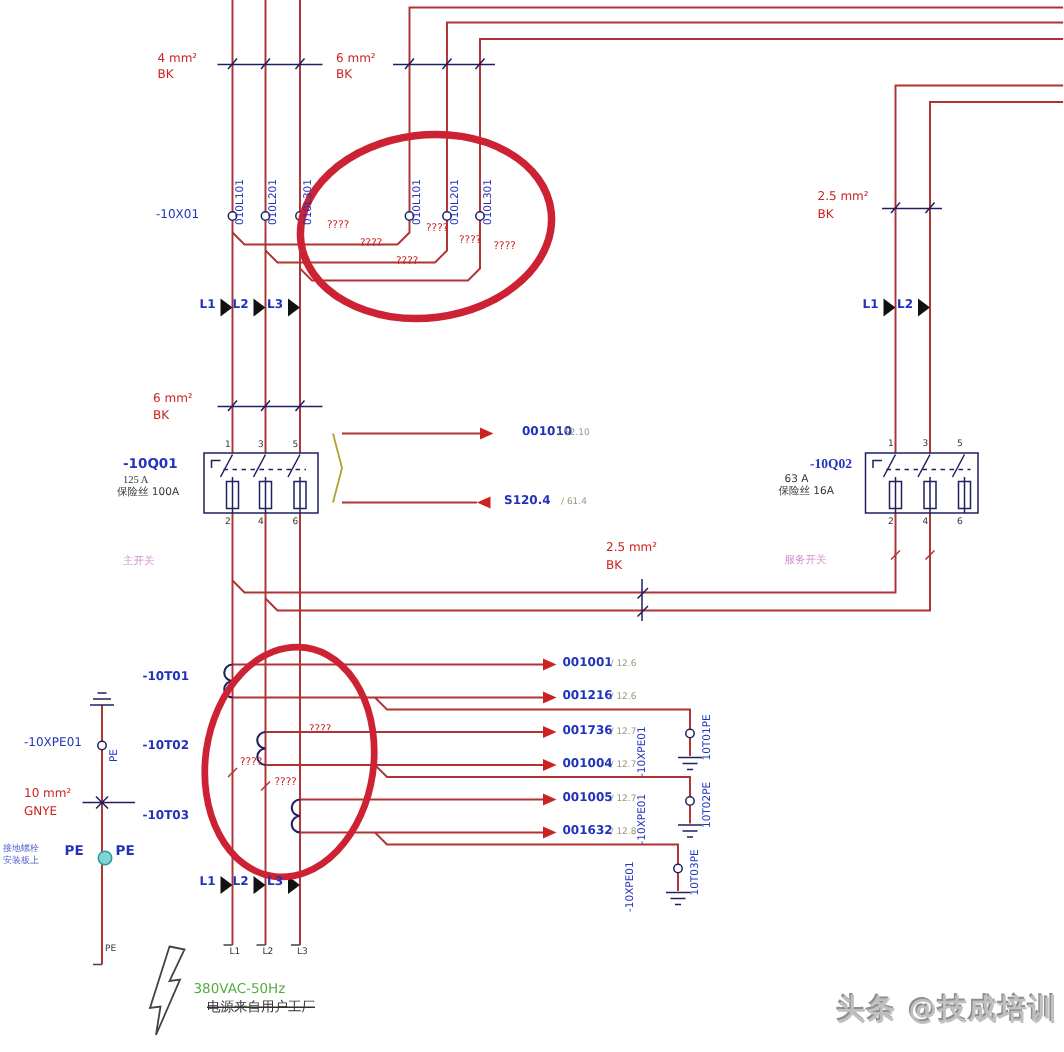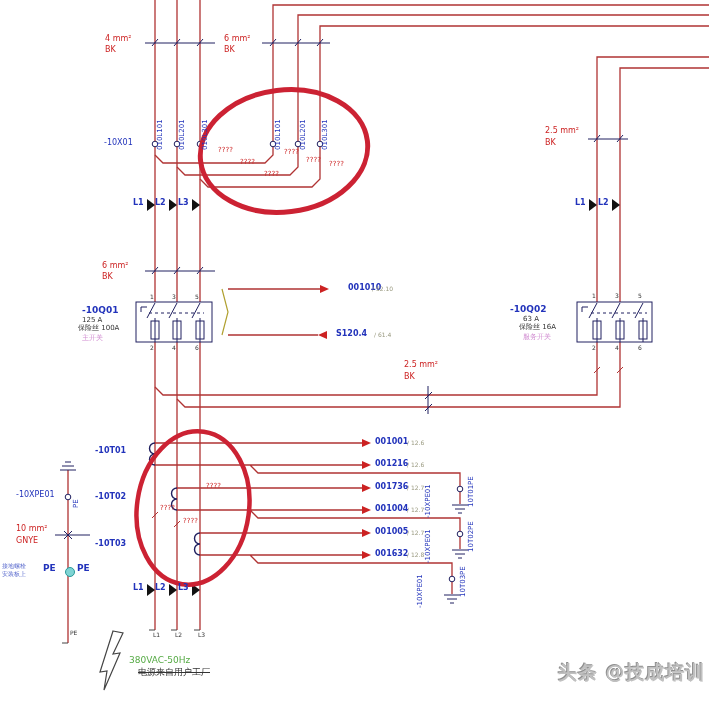--- a/index.html
+++ b/index.html
@@ -3,21 +3,21 @@
 <meta charset="utf-8">
 <style>
   html,body{margin:0;padding:0;background:#fff;}
   .sheet{position:relative;width:709px;height:701px;background:#fff;overflow:hidden;
          font-family:"DejaVu Sans","Liberation Sans",sans-serif;}
   svg{position:absolute;left:0;top:0;}
   .lbl{position:absolute;font-size:7px;line-height:1.1;white-space:nowrap;color:#333;}
   .blue{color:#2233bb;}
   .bold{font-weight:bold;}
   .red{color:#cc2222;}
-  .pink{color:#d28fd2;}
+  .pink{color:#d28fd2;margin-top:36px;}
   .gray{color:#98987e;font-size:6px;}
   .green{color:#55aa44;font-size:9px;}
   .note{color:#5566cc;font-size:6px;}
   .f8{font-size:8px;}
   .f9{font-size:9px;}
   .f6{font-size:6px;}
   .ra{}
   .rot{transform:rotate(-90deg);transform-origin:0 0;}
   .strike{text-decoration:line-through;}
   .wm{position:absolute;left:558px;top:660px;font-size:19px;font-weight:bold;color:#c0c0c0;
@@ -165,31 +165,31 @@
 <div class="lbl blue bold f8 ra" style="left:133px;top:199px;width:12px;">L1</div>
 <div class="lbl blue bold f8 ra" style="left:155px;top:199px;width:12px;">L2</div>
 <div class="lbl blue bold f8 ra" style="left:178px;top:199px;width:12px;">L3</div>
 <div class="lbl blue bold f8 ra" style="left:575px;top:199px;width:12px;">L1</div>
 <div class="lbl blue bold f8 ra" style="left:598px;top:199px;width:12px;">L2</div>
 <div class="lbl blue bold f8 ra" style="left:133px;top:584px;width:12px;">L1</div>
 <div class="lbl blue bold f8 ra" style="left:155px;top:584px;width:12px;">L2</div>
 <div class="lbl blue bold f8 ra" style="left:178px;top:584px;width:12px;">L3</div>
 
 <div class="lbl blue bold f9 ra" style="left:82px;top:306px;width:50px;">-10Q01</div>
-<div class="lbl ra" style="left:82px;top:317px;width:50px;">125 A</div>
+<div class="lbl ra" style="left:82px;top:317px;width:50px;font-family:Liberation Serif, serif;">125 A</div>
 <div class="lbl ra" style="left:78px;top:325px;width:54px;">保险丝 100A</div>
 <div class="lbl pink ra" style="left:82px;top:335px;width:50px;">主开关</div>
 <div class="lbl f6" style="left:150px;top:294px;">1</div>
 <div class="lbl f6" style="left:172px;top:294px;">3</div>
 <div class="lbl f6" style="left:195px;top:294px;">5</div>
 <div class="lbl f6" style="left:150px;top:345px;">2</div>
 <div class="lbl f6" style="left:172px;top:345px;">4</div>
 <div class="lbl f6" style="left:195px;top:345px;">6</div>
 
-<div class="lbl blue bold f9 ra" style="left:510px;top:305px;width:50px;">-10Q02</div>
+<div class="lbl blue bold f9 ra" style="left:540px;top:305px;width:50px;font-family:Liberation Serif, serif;">-10Q02</div>
 <div class="lbl ra" style="left:523px;top:316px;width:50px;">63 A</div>
 <div class="lbl ra" style="left:519px;top:324px;width:54px;">保险丝 16A</div>
 <div class="lbl pink ra" style="left:523px;top:334px;width:50px;">服务开关</div>
 <div class="lbl f6" style="left:592px;top:293px;">1</div>
 <div class="lbl f6" style="left:615px;top:293px;">3</div>
 <div class="lbl f6" style="left:638px;top:293px;">5</div>
 <div class="lbl f6" style="left:592px;top:345px;">2</div>
 <div class="lbl f6" style="left:615px;top:345px;">4</div>
 <div class="lbl f6" style="left:638px;top:345px;">6</div>
 

